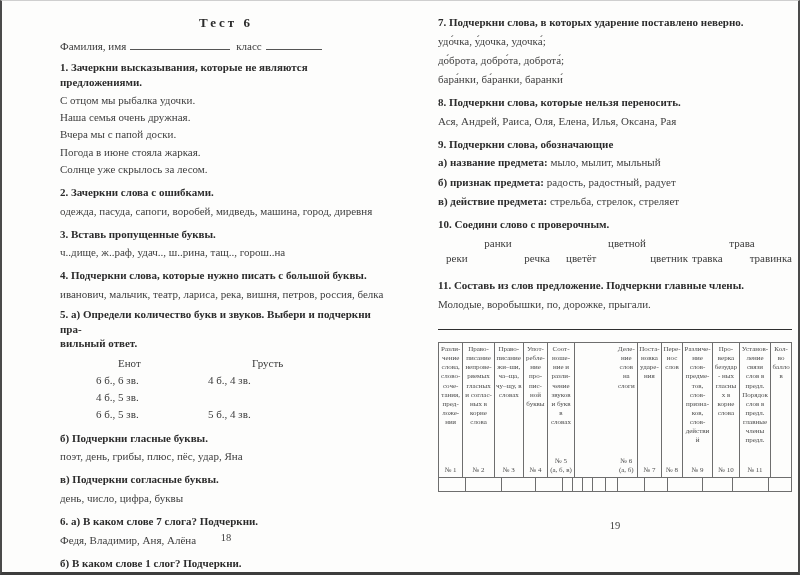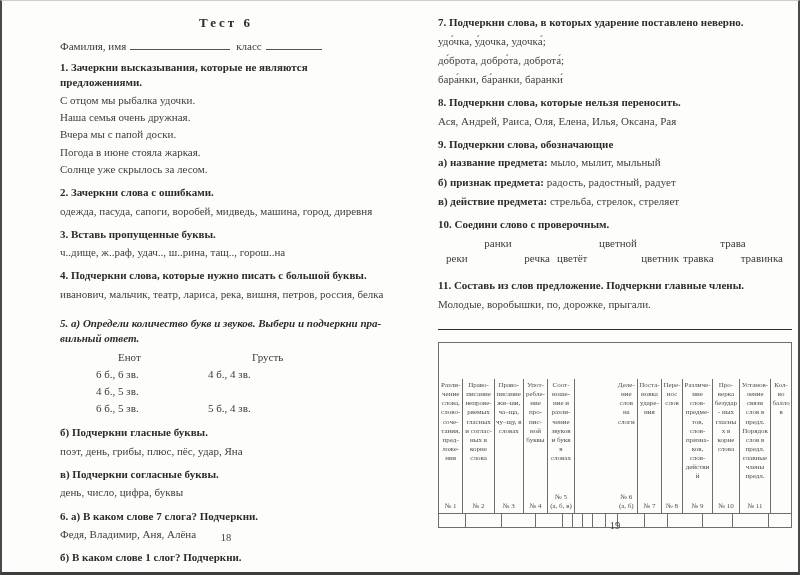--- a/index.html
+++ b/index.html
@@ -13,42 +13,42 @@
   }
   .page{position:absolute;top:12px;}
   .page-left{left:58px;width:332px;}
   .page-right{left:436px;width:354px;top:10px;}
   .doc-title{text-align:center;font-weight:bold;font-size:13px;letter-spacing:3px;color:#2c2c2c;margin:2px 0 8px;}
   .nameline{font-size:11px;margin:2px 0 2px;color:#3c3c3c;}
   .blank{display:inline-block;border-bottom:1px solid #555;height:10px;vertical-align:baseline;}
   .blank.b1{width:100px;margin:0 6px 0 4px;}
   .blank.b2{width:56px;margin-left:4px;}
   .h{font-weight:bold;font-size:11px;color:#2c2c2c;margin:8px 0 4px;line-height:14.5px;}
-  .h.tight{margin:14px 0 3px;font-style:italic;}
+  .h.tight{margin:5px 0 3px;}
   .line{font-size:11px;margin:2px 0;line-height:15.2px;color:#3e3e3e;}
   .lbl{font-weight:bold;color:#2c2c2c;}
   .choices{margin:4px 0 2px 36px;font-size:11px;}
   .ch-row{display:flex;line-height:17px;}
   .ch-cell{width:112px;}
   .ch-head{padding-left:22px;}
   .connect{display:flex;margin:5px 0 2px;font-size:11px;}
   .cg{display:flex;flex-direction:column;}
   .cg1{width:104px;margin-left:8px;}
-  .cg2{width:122px;margin-left:7px;justify-content:center;}
+  .cg2{width:122px;margin-left:16px;justify-content:center;}
   .cg3{width:100px;margin-left:4px;}
   .cg-top{text-align:center;line-height:15px;}
   .cg-bottom{display:flex;justify-content:space-between;line-height:15px;}
   .write-line{border-bottom:1.4px solid #2f2f2f;height:1px;margin:16px 0 12px;}
   .sum-table{border:1px solid #6e6e6e;margin-top:2px;}
   .t-row{display:flex;}
   .t-cell{box-sizing:border-box;min-width:0;}
   .t-cell + .t-cell{border-left:1px solid #6e6e6e;}
   .t-h{display:flex;flex-direction:column;justify-content:space-between;
        min-height:134px;padding:2px 1px;text-align:center;
-       font-size:7px;line-height:1.3;color:#4c4c4c;margin-top:36px;}
+       font-size:7px;line-height:1.3;color:#4c4c4c;}
   .t-title{overflow-wrap:break-word;}
   .t-nums{font-size:7px;margin-top:2px;}
   .t-ans{display:flex;height:13px;border-top:none;}
   .row-ans{border-top:1px solid #6e6e6e;}
   .t-sub{flex:1;}
   .t-sub + .t-sub{border-left:1px solid #6e6e6e;}
   .pageno{position:absolute;font-size:10.5px;color:#3e3e3e;text-align:center;}
   .pn-left{left:58px;width:332px;top:531px;}
   .pn-right{left:436px;width:354px;top:519px;}
 </style>

